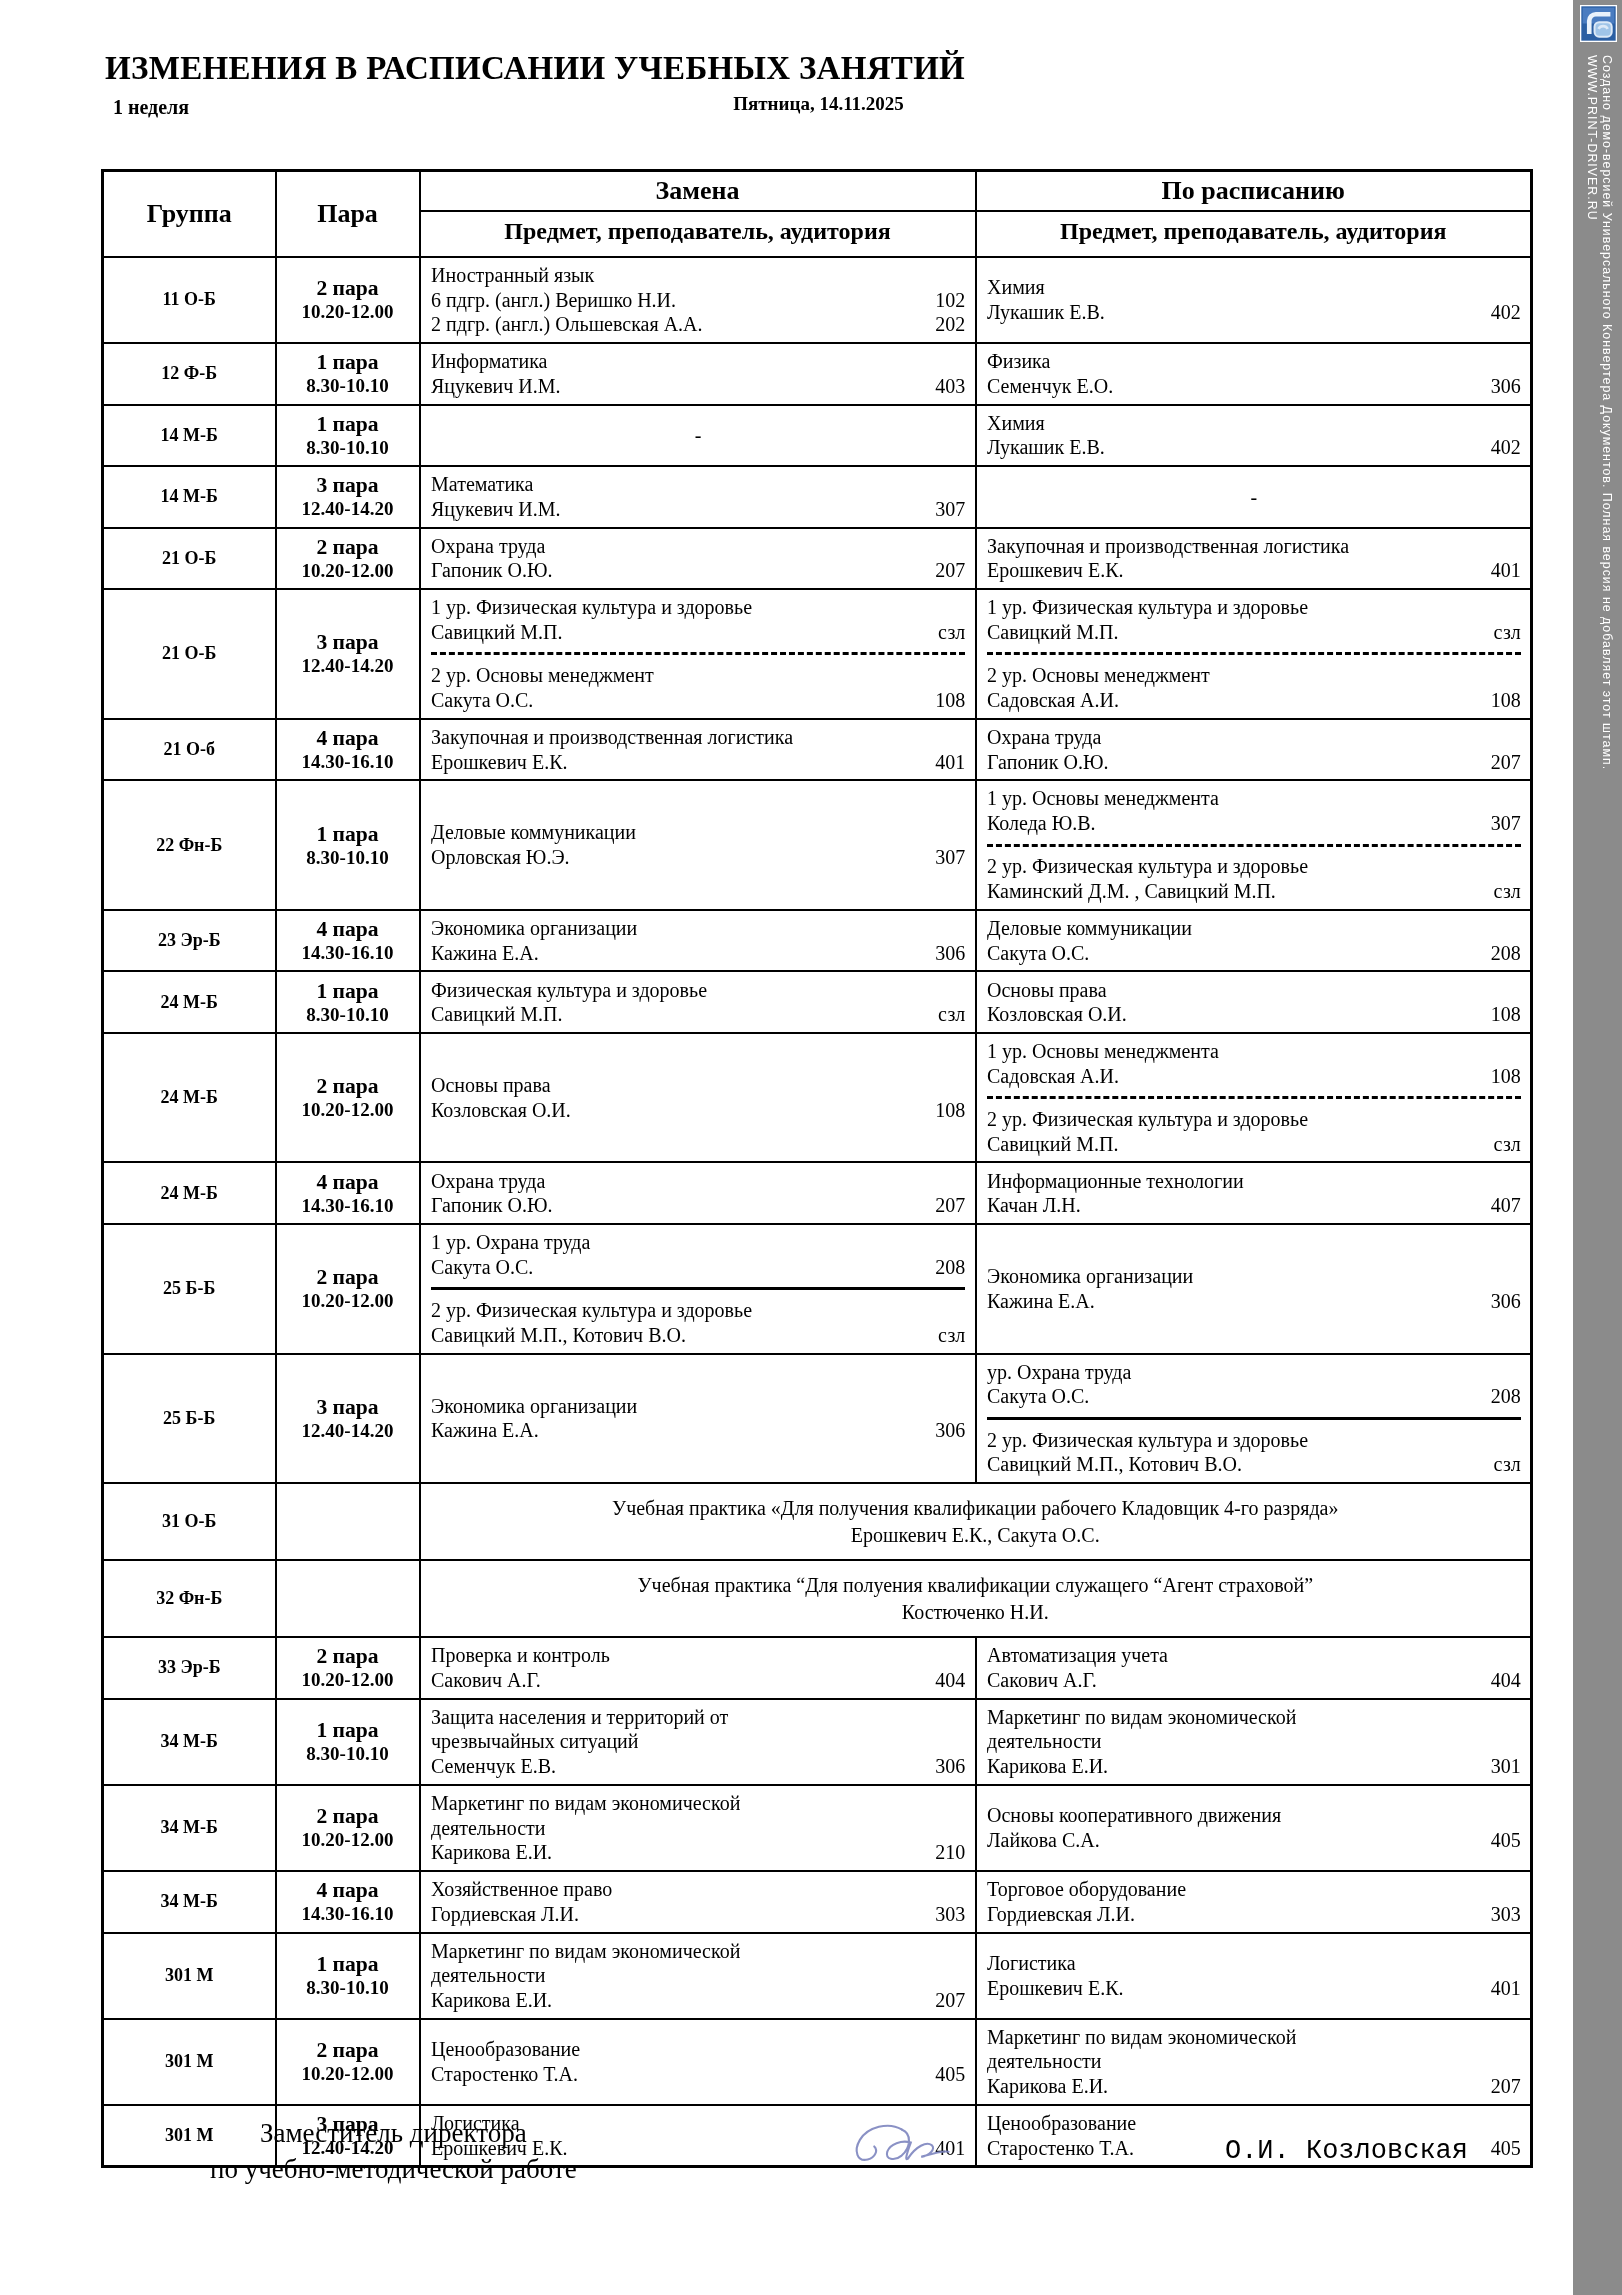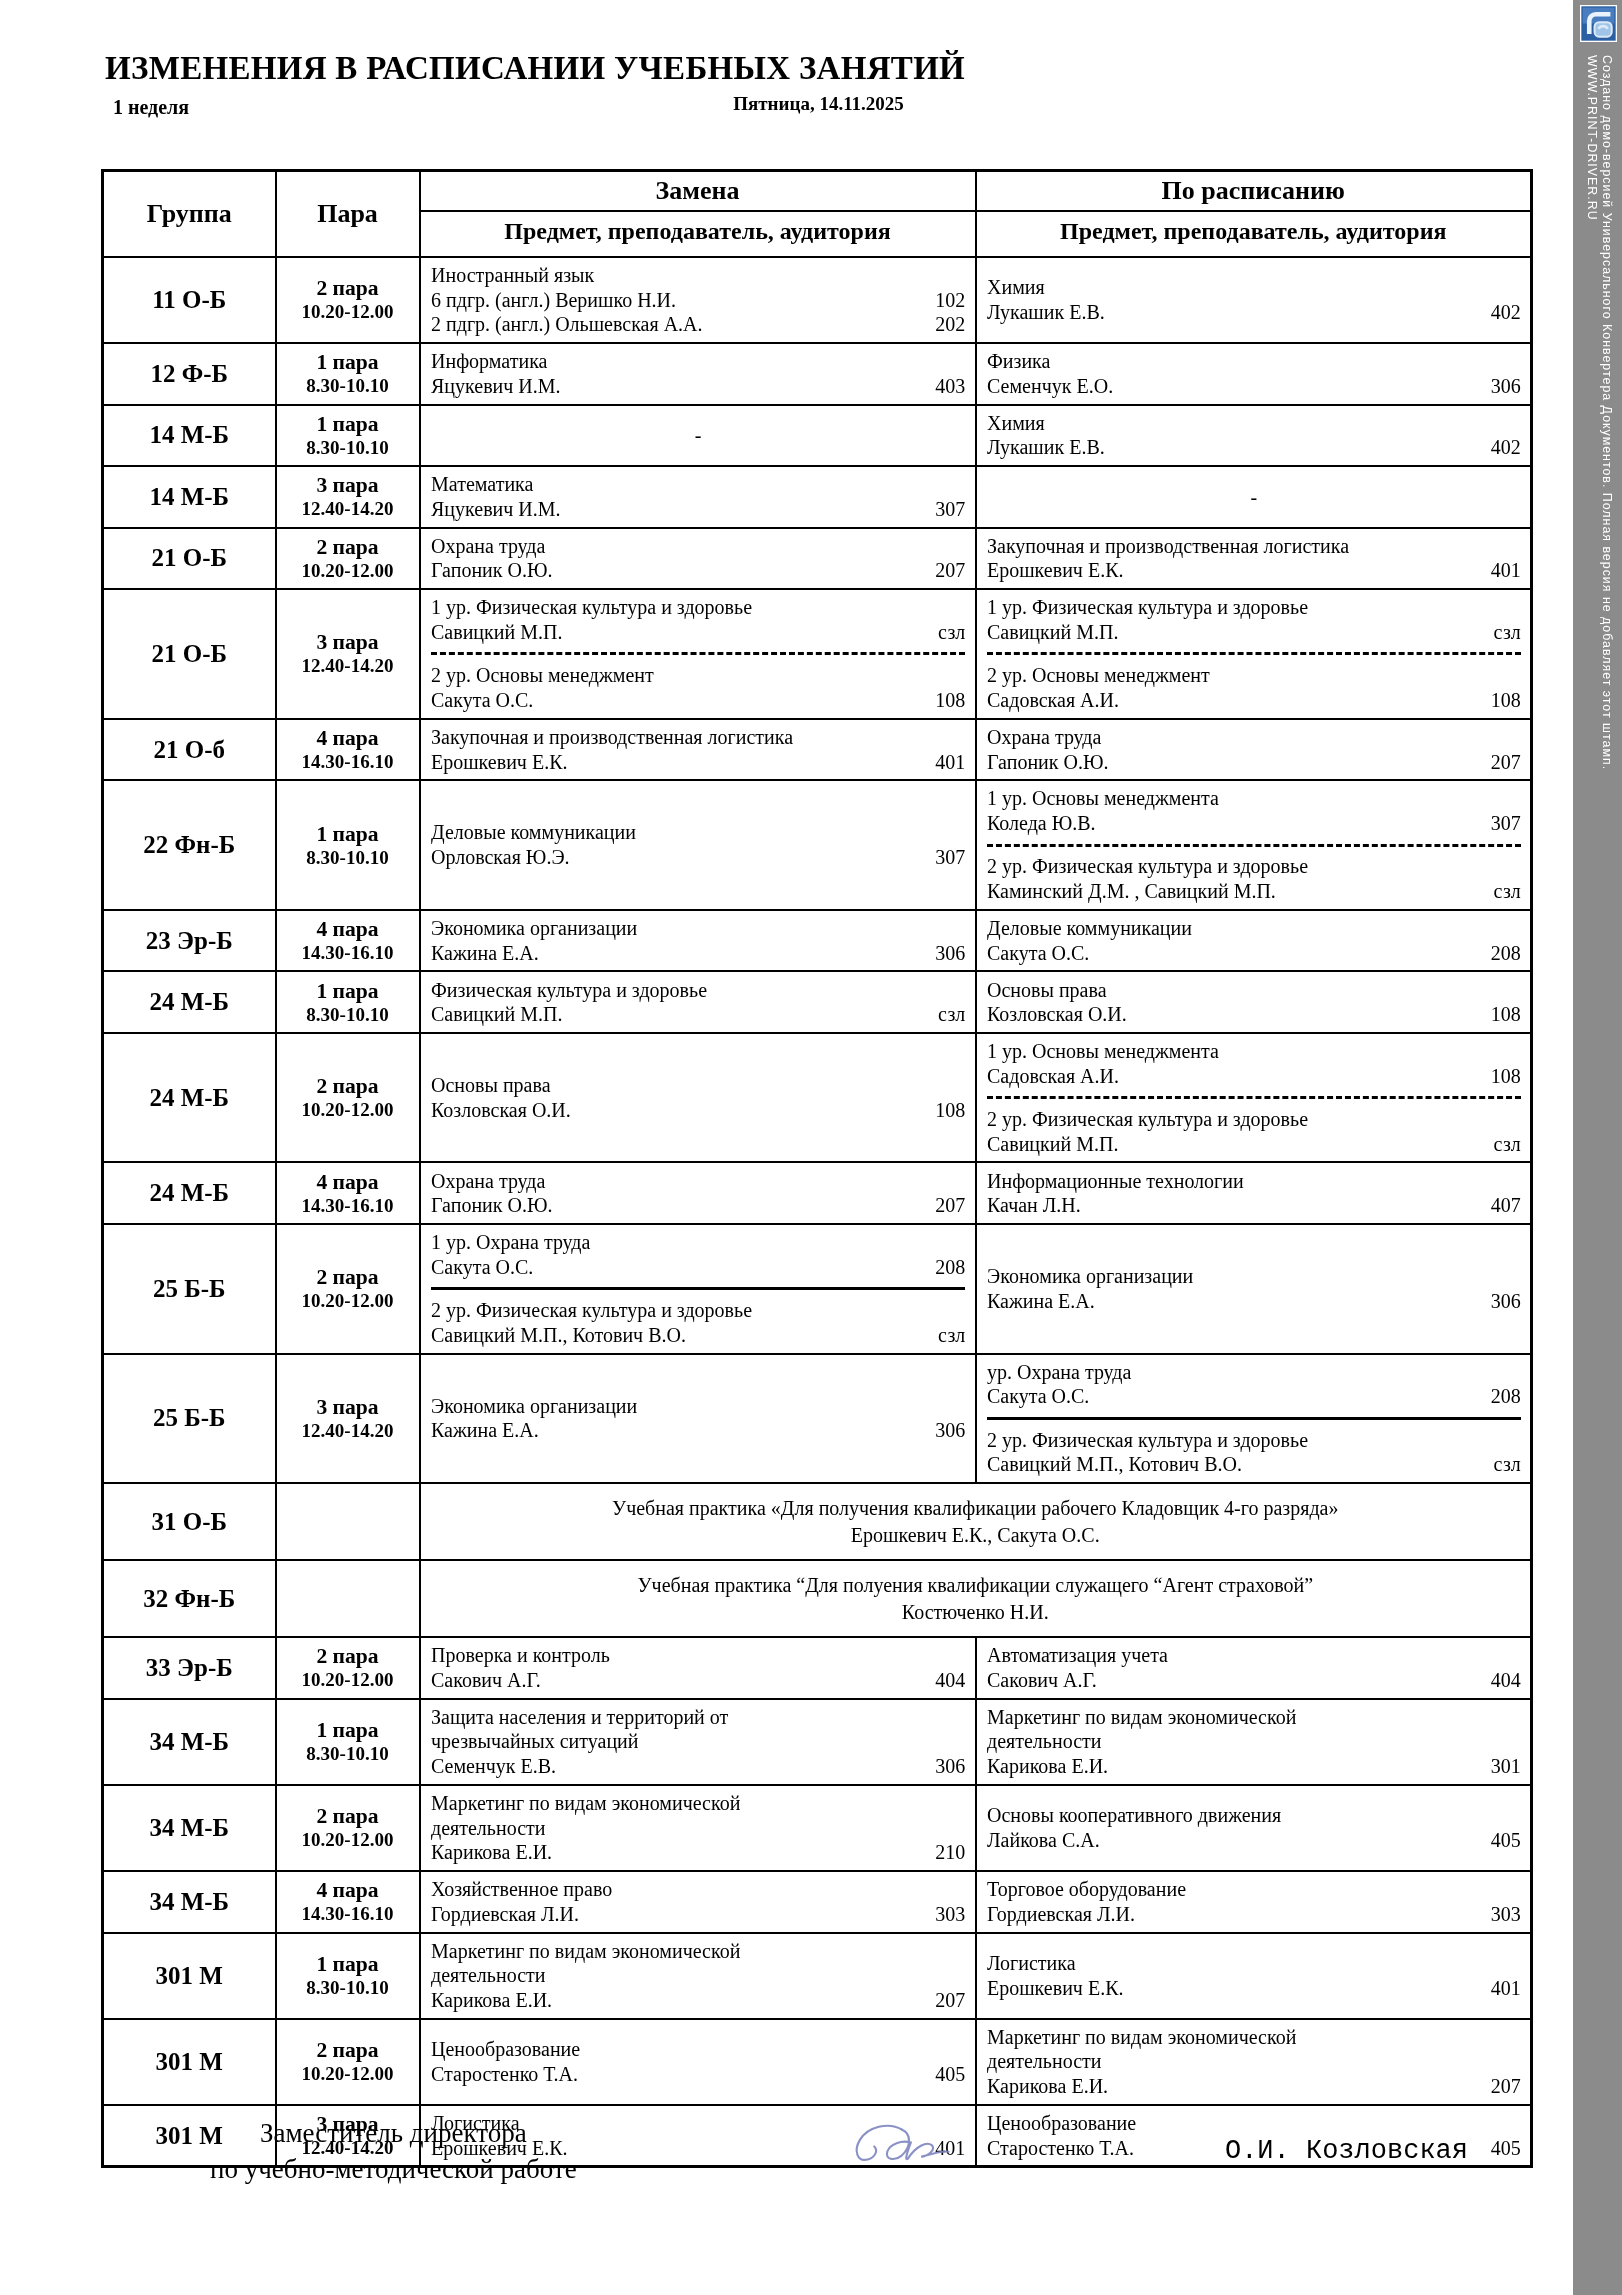--- a/index.html
+++ b/index.html
@@ -12,21 +12,21 @@
   .subhead{text-align:center;font-size:19px;font-weight:bold;}
 
   table.sched{position:absolute;top:169px;left:101px;width:1430px;border-collapse:collapse;
               table-layout:fixed;border:3.9px solid #000;}
   table.sched th,table.sched td{border:2px solid #000;}
   table.sched th{font-weight:bold;}
   th.h1{font-size:26px;padding:3.9px 2.6px;border-bottom:2.6px solid #000;}
   th.hspan{border-bottom:3.9px solid #000;margin-top:20px;}
   th.h2{font-size:24px;padding:6.5px 2.6px 10.5px 2.6px;border-bottom:3.9px solid #000;}
   td{border-top:3.9px solid #000;border-bottom:3.9px solid #000;vertical-align:middle;}
-  td.gcell{font-size:25px;font-weight:bold;text-align:center;}
+  td.gcell{font-size:18px;font-weight:bold;text-align:center;}
   td.pcell{text-align:center;}
   .p1{font-size:21.6px;font-weight:bold;}
   .p2{font-size:19px;font-weight:bold;}
   td.scell{padding:5.2px 9.2px 5.2px 10.5px;font-size:20px;line-height:1.23;}
   .line{display:flex;justify-content:space-between;align-items:baseline;}
   .room{padding-left:6.5px;white-space:nowrap;}
   .sep{height:0;border-top:3.3px dashed #000;margin:7.9px 0;}
   .sep.solid{border-top:3.9px solid #000;}
   .dashcell{text-align:center;}
   td.merged{text-align:center;padding:10.5px 19.6px;font-size:20px;line-height:1.35;}

